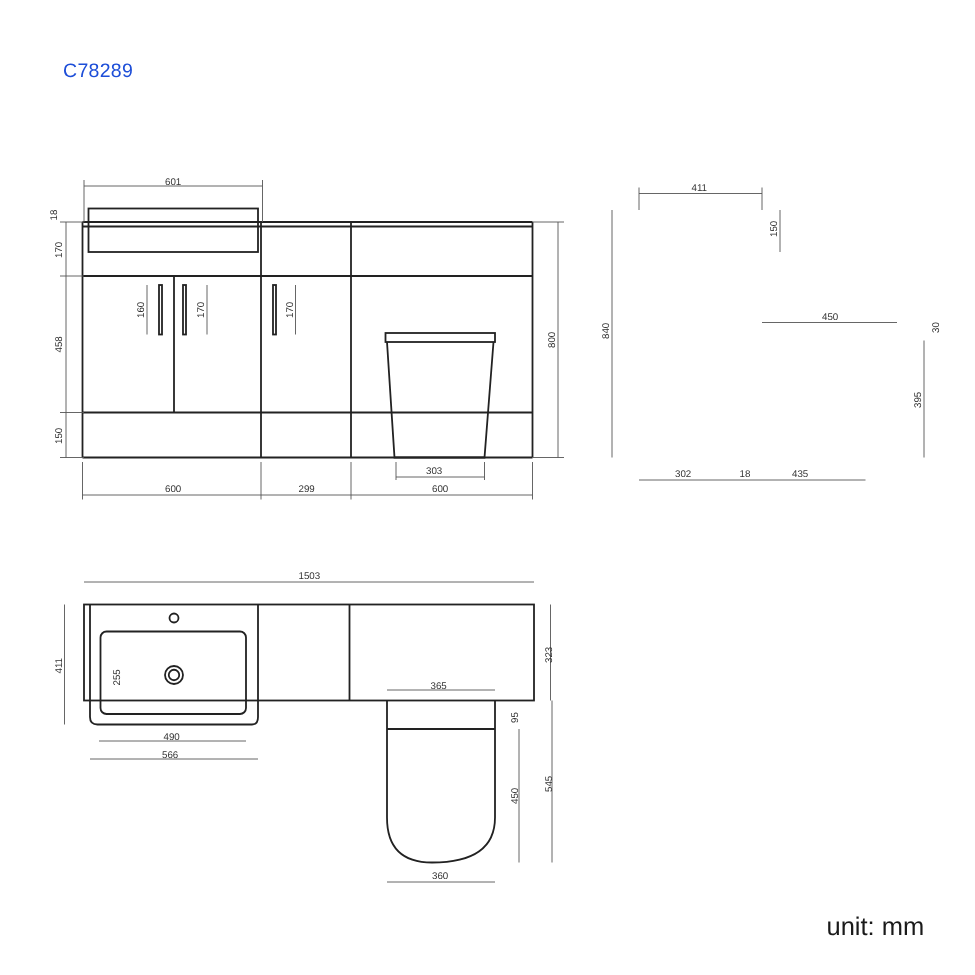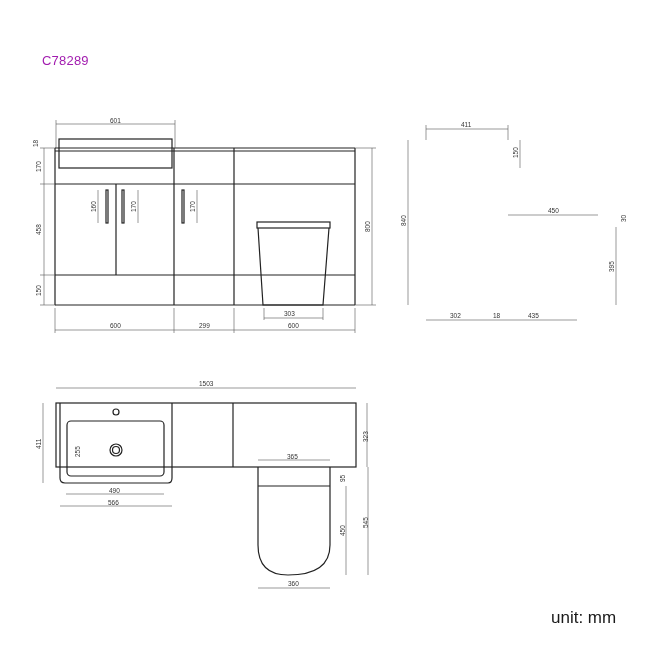--- a/index.html
+++ b/index.html
@@ -1,17 +1,17 @@
 <!DOCTYPE html>
 <html><head>
 <meta charset="utf-8">
 <style>
   html, body { margin:0; padding:0; background:#ffffff; }
   body { width:650px; height:650px; position:relative; overflow:hidden; font-family:"Liberation Sans", sans-serif; }
-  .code { position:absolute; left:42px; top:53px; font-size:13px; color:#a21caf; letter-spacing:0.2px; }
+  .code { position:absolute; left:42px; top:39px; font-size:13px; color:#1d4ed8; letter-spacing:0.2px; }
   .unit { position:absolute; left:551px; top:608px; font-size:17px; color:#1a1a1a; }
   svg { position:absolute; left:0; top:0; }
   .dim { font-family:"Liberation Sans", sans-serif; font-size:6.5px; fill:#333; }
   .o { stroke:#222; stroke-width:1.2; fill:none; }
   .t { stroke:#555; stroke-width:0.6; fill:none; }
 </style>
 </head>
 <body>
 
 <div class="code">C78289</div>

